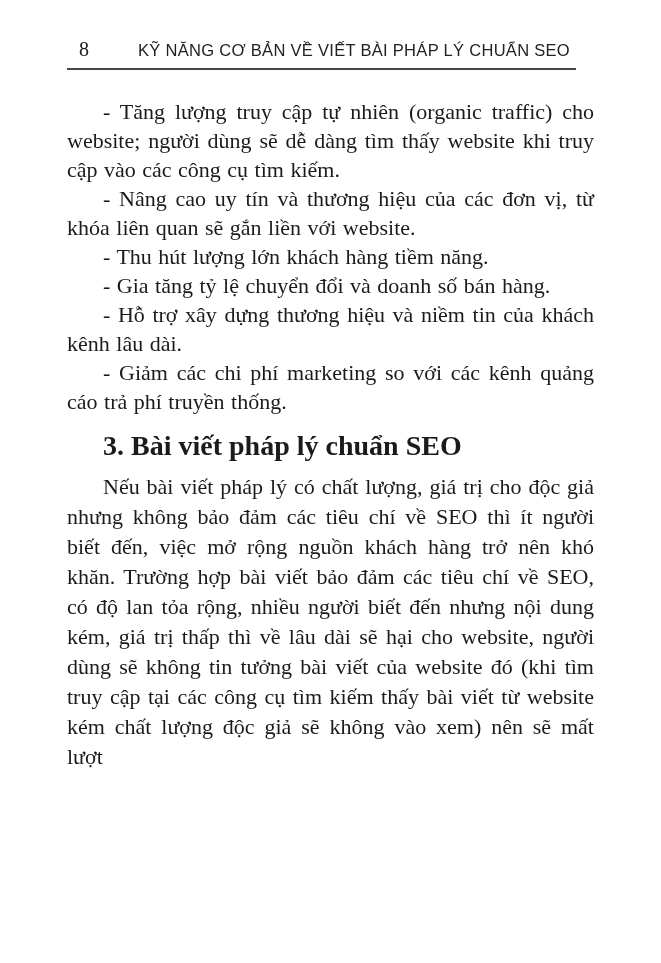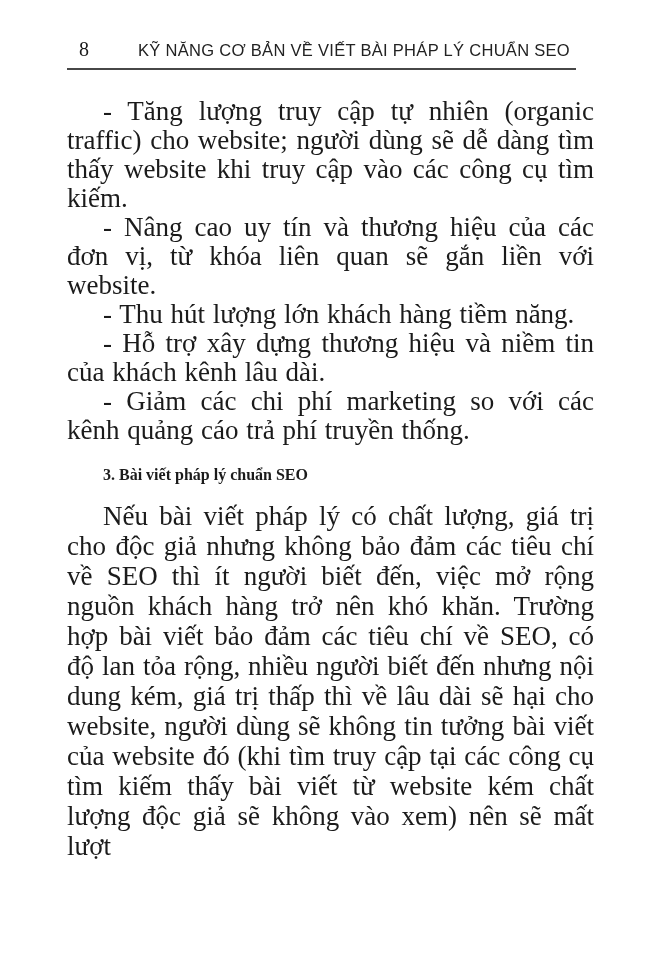--- a/index.html
+++ b/index.html
@@ -38,31 +38,31 @@
     color: #222222;
     padding-right: 6px;
     white-space: nowrap;
     margin-left: 27px;
   }
   .body-text {
     margin-top: 27px;
   }
   .para {
     margin: 0;
-    font-size: 27px;
+    font-size: 22px;
     line-height: 29px;
     text-align: justify;
     text-indent: 36px;
     word-spacing: 1px;
   }
   .note-lead {
     font-style: italic;
   }
   .section-heading {
-    font-size: 16px;
+    font-size: 28px;
     font-weight: bold;
     margin: 15px 0 12px 0;
     text-indent: 36px;
     line-height: 29px;
   }
   .last-para {
     line-height: 30px;
     text-align-last: justify;
   }
 </style>
@@ -73,20 +73,21 @@
 
   <header class="running-header">
     <span class="page-num">8</span>
     <span class="running-title">KỸ NĂNG CƠ BẢN VỀ VIẾT BÀI PHÁP LÝ CHUẨN SEO</span>
   </header>
 
   <main class="body-text">
     <p class="para">- Tăng lượng truy cập tự nhiên (organic traffic) cho website; người dùng sẽ dễ dàng tìm thấy website khi truy cập vào các công cụ tìm kiếm.</p>
     <p class="para">- Nâng cao uy tín và thương hiệu của các đơn vị, từ khóa liên quan sẽ gắn liền với website.</p>
     <p class="para">- Thu hút lượng lớn khách hàng tiềm năng.</p>
+    <p class="para">- Gia tăng tỷ lệ chuyển đổi và doanh số bán hàng.</p>
     <p class="para">- Hỗ trợ xây dựng thương hiệu và niềm tin của khách kênh lâu dài.</p>
     <p class="para">- Giảm các chi phí marketing so với các kênh quảng cáo trả phí truyền thống.</p>
 
 
     <h2 class="section-heading">3. Bài viết pháp lý chuẩn SEO</h2>
 
     <p class="para last-para">Nếu bài viết pháp lý có chất lượng, giá trị cho độc giả nhưng không bảo đảm các tiêu chí về SEO thì ít người biết đến, việc mở rộng nguồn khách hàng trở nên khó khăn. Trường hợp bài viết bảo đảm các tiêu chí về SEO, có độ lan tỏa rộng, nhiều người biết đến nhưng nội dung kém, giá trị thấp thì về lâu dài sẽ hại cho website, người dùng sẽ không tin tưởng bài viết của website đó (khi tìm truy cập tại các công cụ tìm kiếm thấy bài viết từ website kém chất lượng độc giả sẽ không vào xem) nên sẽ mất lượt</p>
   </main>
 
 </div>

